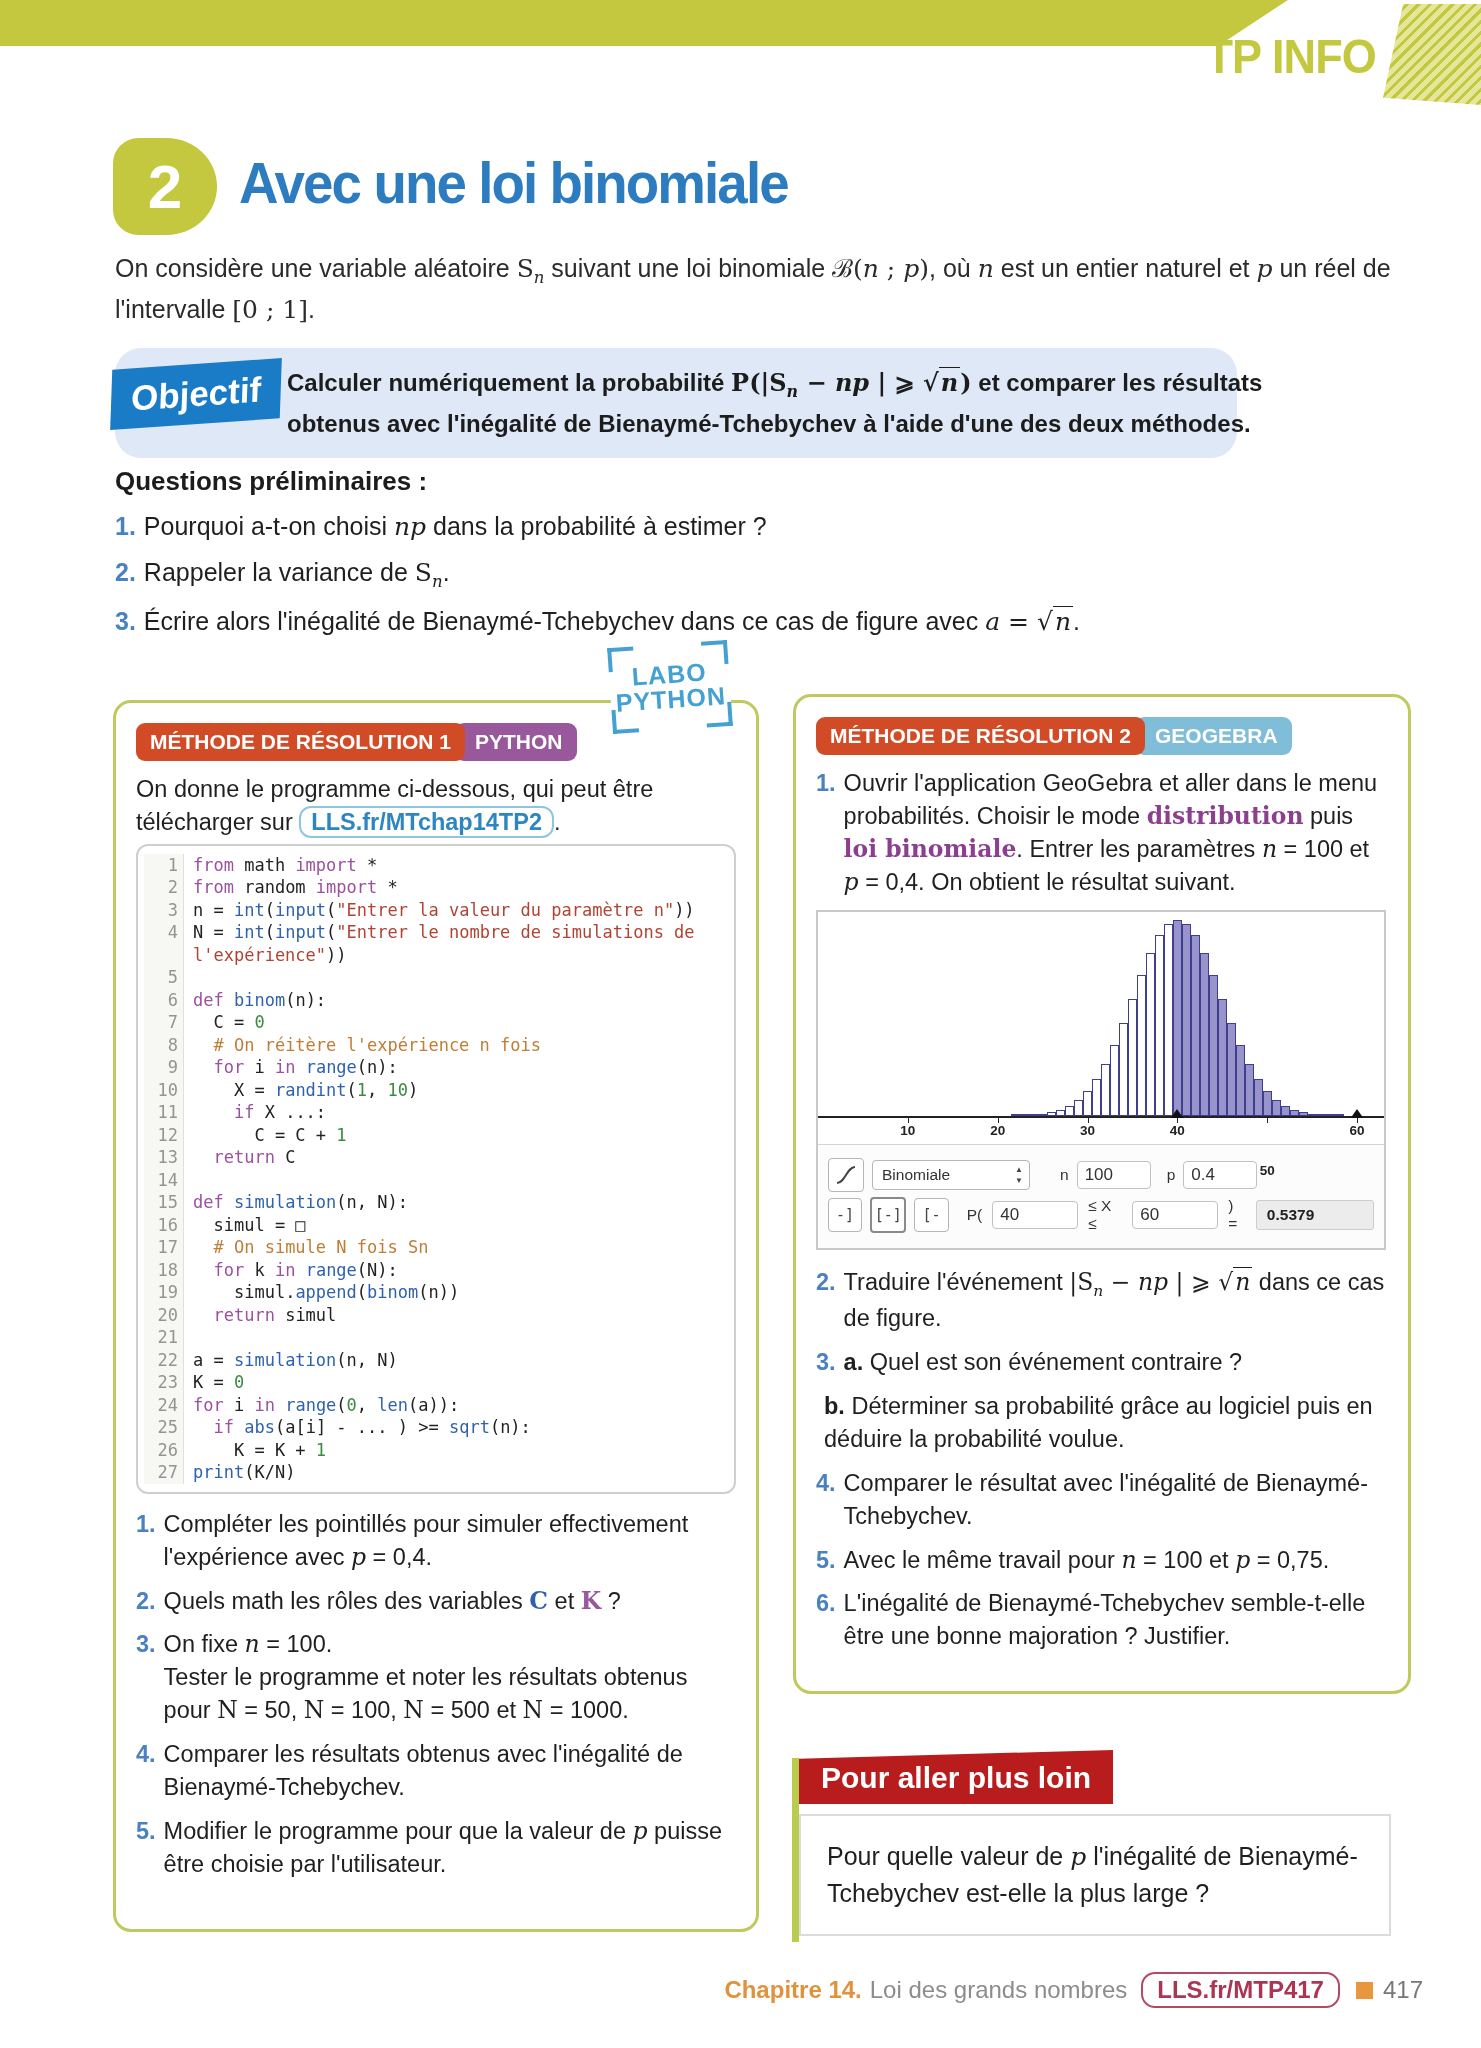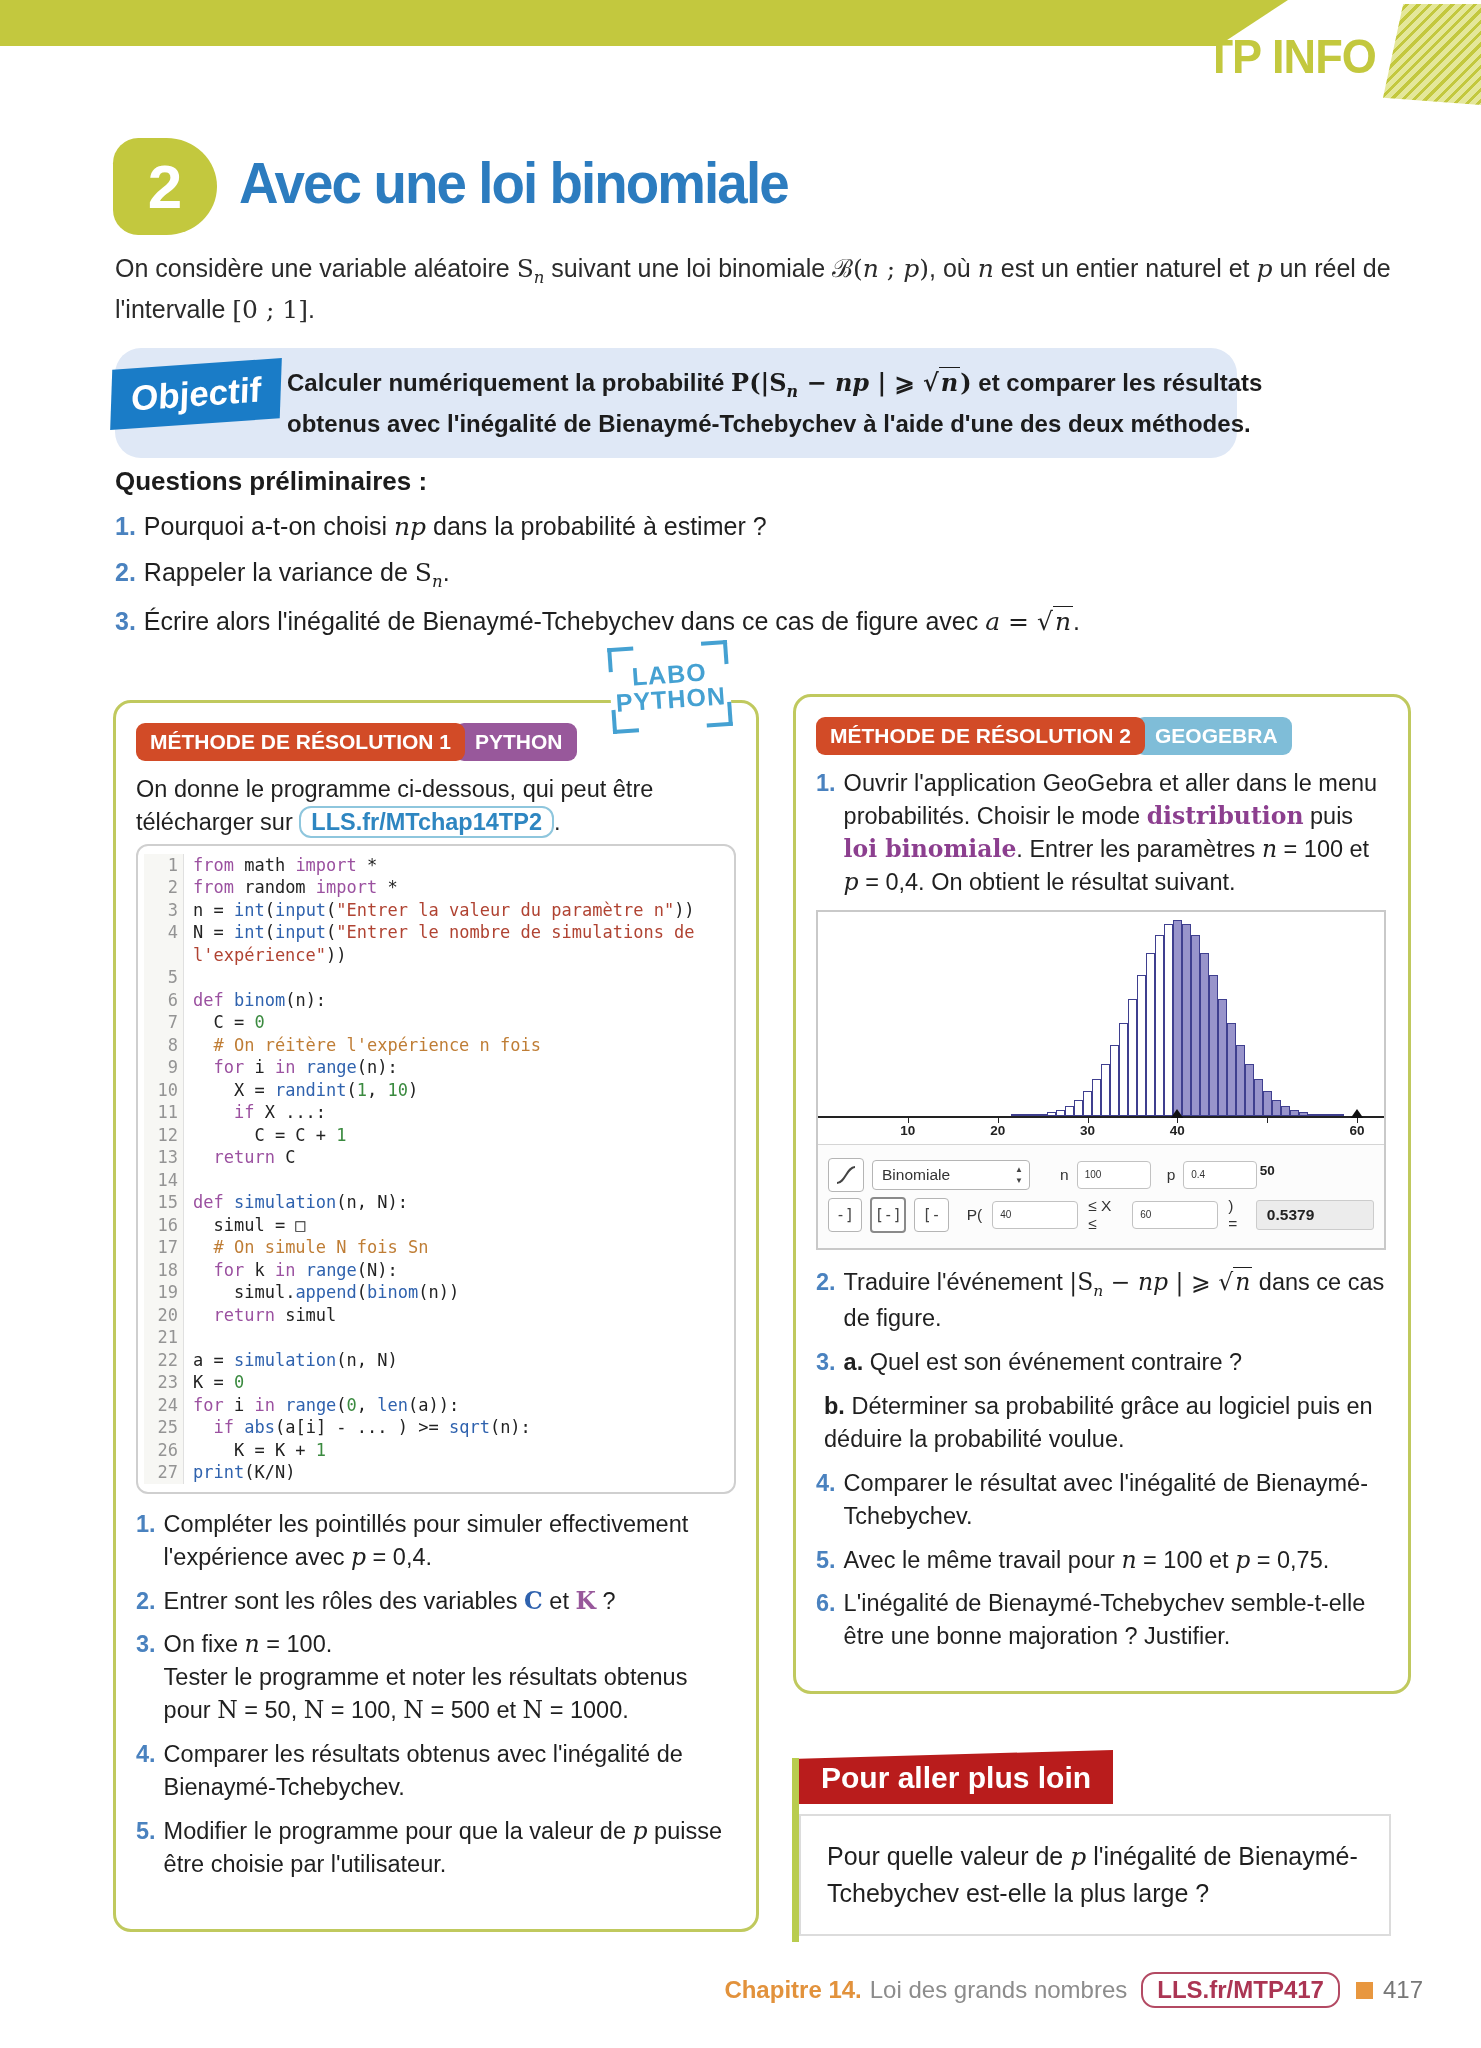--- a/index.html
+++ b/index.html
@@ -89,21 +89,21 @@
         border-right:7px solid transparent;border-bottom:10px solid #111;transform:translateX(-50%);}
   .gg-controls{border-top:1px solid #d5d5d5;background:#fcfcfc;padding:8px 10px 10px 10px;}
   .gg-row{display:flex;align-items:center;margin:5px 0;font-size:15.5px;color:#333;}
   .gg-btn{width:34px;height:32px;border:1px solid #b5b5b5;border-radius:4px;background:#fff;display:flex;
         align-items:center;justify-content:center;margin-right:8px;font-family:"DejaVu Sans Mono",monospace;
         font-size:15px;color:#444;}
   .gg-btn.sel{border:2px solid #8a8a8a;}
   .gg-select{position:relative;width:158px;height:30px;border:1px solid #b5b5b5;border-radius:4px;background:#fff;
         display:flex;align-items:center;padding-left:9px;box-sizing:border-box;margin-right:30px;}
   .gg-stepper{position:absolute;right:6px;top:3px;display:flex;flex-direction:column;font-size:8px;line-height:11px;color:#444;}
-  .gg input{height:28px;border:1px solid #c2c2c2;border-radius:4px;font-size:10px;padding:0 7px;
+  .gg input{height:28px;border:1px solid #c2c2c2;border-radius:4px;font-size:17px;padding:0 7px;
         font-family:"Liberation Sans",sans-serif;color:#333;box-sizing:border-box;background:#fff;}
   .gg .w74{width:74px;margin:0 16px 0 8px;}
   .gg .w84{width:86px;margin:0 10px;}
   .gg-result{width:112px;height:28px;background:#ececec;border:1px solid #cccccc;border-radius:3px;
         display:flex;align-items:center;padding-left:10px;font-weight:bold;font-size:15.5px;color:#222;margin-left:10px;}
   
   .ppl-bar{position:absolute;left:792px;top:1758px;width:7px;height:184px;background:#b9cc4e;z-index:3;}
   .ppl-banner{position:absolute;left:799px;top:1750px;background:#b91c1c;color:#fff;font-weight:bold;font-size:30px;
         padding:11px 22px 9px 22px;clip-path:polygon(0 16%,100% 0,100% 100%,0 100%);z-index:2;}
   .ppl-box{position:absolute;left:799px;top:1814px;width:592px;box-sizing:border-box;border:2px solid #dcdcdc;
@@ -282,21 +282,21 @@
           <span class="ct"><span class="tk-fn">print</span><span>(K/N)</span></span>
         </div>
       </div>
     <div>
         <div class="q-item">
           <span class="q-num">1.</span>
           <span class="q-text"><span>Compléter les pointillés pour simuler effectivement l'expérience avec </span><span class="tk-m">p</span><span> = 0,4.</span></span>
         </div>
         <div class="q-item">
           <span class="q-num">2.</span>
-          <span class="q-text"><span>Entrer sont les rôles des variables </span><span class="tk-vc">C</span><span> et </span><span class="tk-vk">K</span><span> ?</span></span>
+          <span class="q-text"><span>Quels math les rôles des variables </span><span class="tk-vc">C</span><span> et </span><span class="tk-vk">K</span><span> ?</span></span>
         </div>
         <div class="q-item">
           <span class="q-num">3.</span>
           <span class="q-text"><span>On fixe </span><span class="tk-m">n</span><span> = 100.
 Tester le programme et noter les résultats obtenus pour </span><span class="tk-mr">N</span><span> = 50, </span><span class="tk-mr">N</span><span> = 100, </span><span class="tk-mr">N</span><span> = 500 et </span><span class="tk-mr">N</span><span> = 1000.</span></span>
         </div>
         <div class="q-item">
           <span class="q-num">4.</span>
           <span class="q-text"><span>Comparer les résultats obtenus avec l'inégalité de Bienaymé-Tchebychev.</span></span>
         </div>

